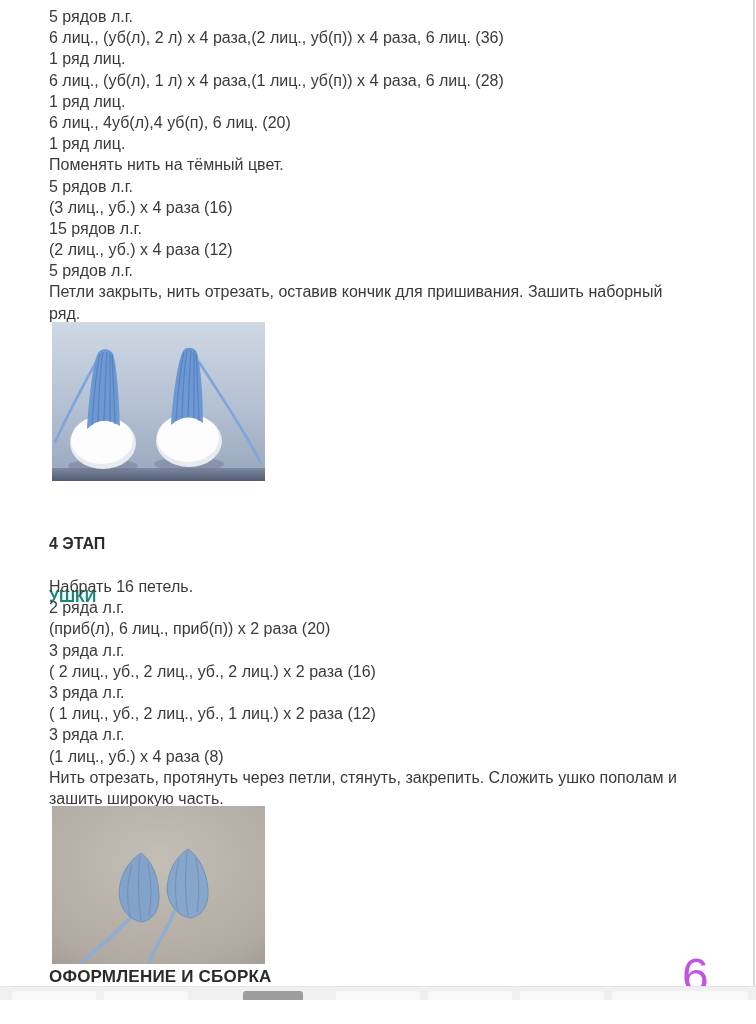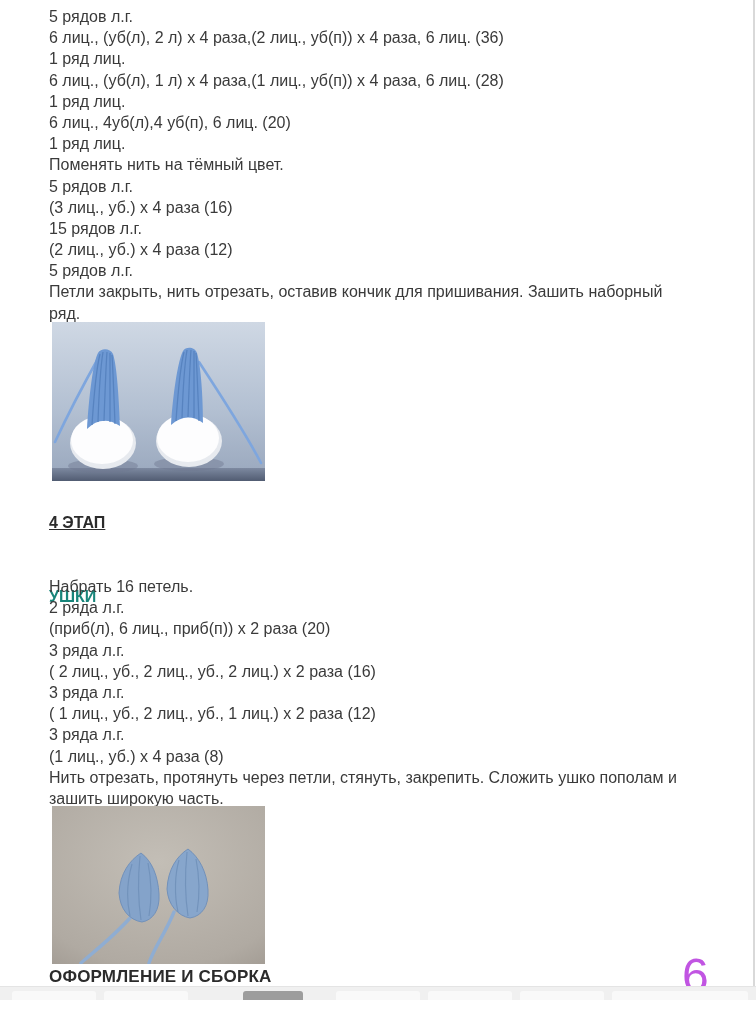--- a/index.html
+++ b/index.html
@@ -78,21 +78,21 @@
       <g stroke="#5480bd" stroke-width="1.3" fill="none" opacity="0.85">
         <path d="M124,99 C126,70 129,42 132,30"></path>
         <path d="M130,96 C131,66 133,40 135,28"></path>
         <path d="M136,95 C137,66 138,40 139,28"></path>
         <path d="M142,96 C142,70 142,44 142,29"></path>
         <path d="M147,99 C146,74 145,48 144,31"></path>
       </g>
     </svg>
   </figure>
 
-  <div class="tb bold" style="top:512px;text-decoration:underline;">4 ЭТАП</div>
+  <div class="tb bold" style="top:533px;">4 ЭТАП</div>
   <div class="tb bold teal" style="top:586px;">УШКИ</div>
 
   <div class="tb" style="top:576px;" id="block2"><div class="line">Набрать 16 петель.</div><div class="line">2 ряда л.г.</div><div class="line">(приб(л), 6 лиц., приб(п)) х 2 раза (20)</div><div class="line">3 ряда л.г.</div><div class="line">( 2 лиц., уб., 2 лиц., уб., 2 лиц.) х 2 раза (16)</div><div class="line">3 ряда л.г.</div><div class="line">( 1 лиц., уб., 2 лиц., уб., 1 лиц.) х 2 раза (12)</div><div class="line">3 ряда л.г.</div><div class="line">(1 лиц., уб.) х 4 раза (8)</div><div class="line">Нить отрезать, протянуть через петли, стянуть, закрепить. Сложить ушко пополам и</div><div class="line">зашить широкую часть.</div></div>
 
   <figure id="photo2" aria-label="Two blue knitted ears with yarn tails">
     <svg width="213" height="158" viewBox="0 0 213 158" xmlns="http://www.w3.org/2000/svg">
       <defs>
         <radialGradient id="p2bg" cx="0.5" cy="0.35" r="0.95">
           <stop offset="0" stop-color="#c3beb6"></stop>
           <stop offset="0.7" stop-color="#b0aaa2"></stop>

